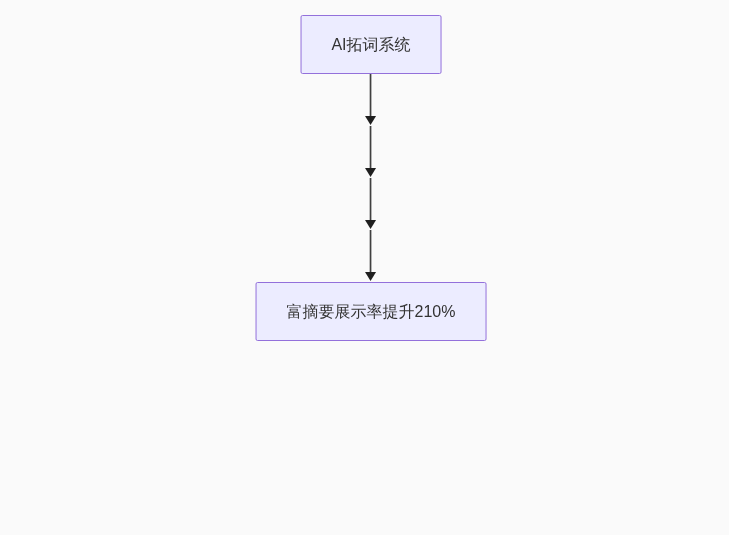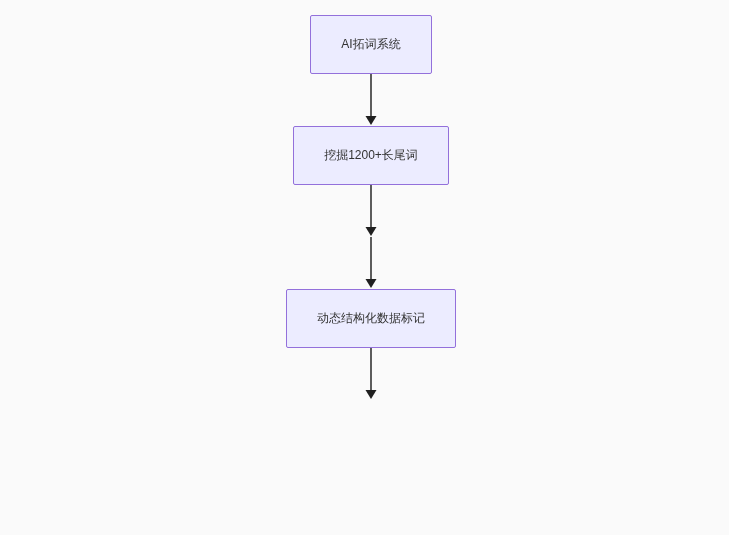--- a/index.html
+++ b/index.html
@@ -22,21 +22,21 @@
     transform: translateX(-50%);
     display: flex;
     flex-direction: column;
     align-items: center;
   }
   .node {
     background: #ECECFF;
     border: 1px solid #9370DB;
     border-radius: 2px;
     color: #333333;
-    font-size: 12px;
+    font-size: 16px;
     line-height: 19px;
     padding: 19px 30px;
     white-space: nowrap;
     text-align: center;
   }
   .edge {
     width: 14px;
     height: 52px;
     display: block;
   }
@@ -50,41 +50,40 @@
 
     <div class="node">AI拓词系统</div>
 
     <span class="edge">
       <svg width="14" height="52" viewBox="0 0 14 52">
         <line x1="7" y1="0" x2="7" y2="43" stroke="#404040" stroke-width="1.7"></line>
         <polygon points="1.5,42 12.5,42 7,51" fill="#1f1f1f"></polygon>
       </svg>
     </span>
 
-    <div class="node">挖掘1200+长尾词</div>
 
     <span class="edge">
       <svg width="14" height="52" viewBox="0 0 14 52">
         <line x1="7" y1="0" x2="7" y2="43" stroke="#404040" stroke-width="1.7"></line>
         <polygon points="1.5,42 12.5,42 7,51" fill="#1f1f1f"></polygon>
       </svg>
     </span>
 
 
     <span class="edge">
       <svg width="14" height="52" viewBox="0 0 14 52">
         <line x1="7" y1="0" x2="7" y2="43" stroke="#404040" stroke-width="1.7"></line>
         <polygon points="1.5,42 12.5,42 7,51" fill="#1f1f1f"></polygon>
       </svg>
     </span>
 
-    <div class="node">动态结构化数据标记</div>
 
     <span class="edge">
       <svg width="14" height="52" viewBox="0 0 14 52">
         <line x1="7" y1="0" x2="7" y2="43" stroke="#404040" stroke-width="1.7"></line>
         <polygon points="1.5,42 12.5,42 7,51" fill="#1f1f1f"></polygon>
       </svg>
     </span>
 
+    <div class="node">富摘要展示率提升210%</div>
 
   </div>
 </div>
 
 </body></html>

